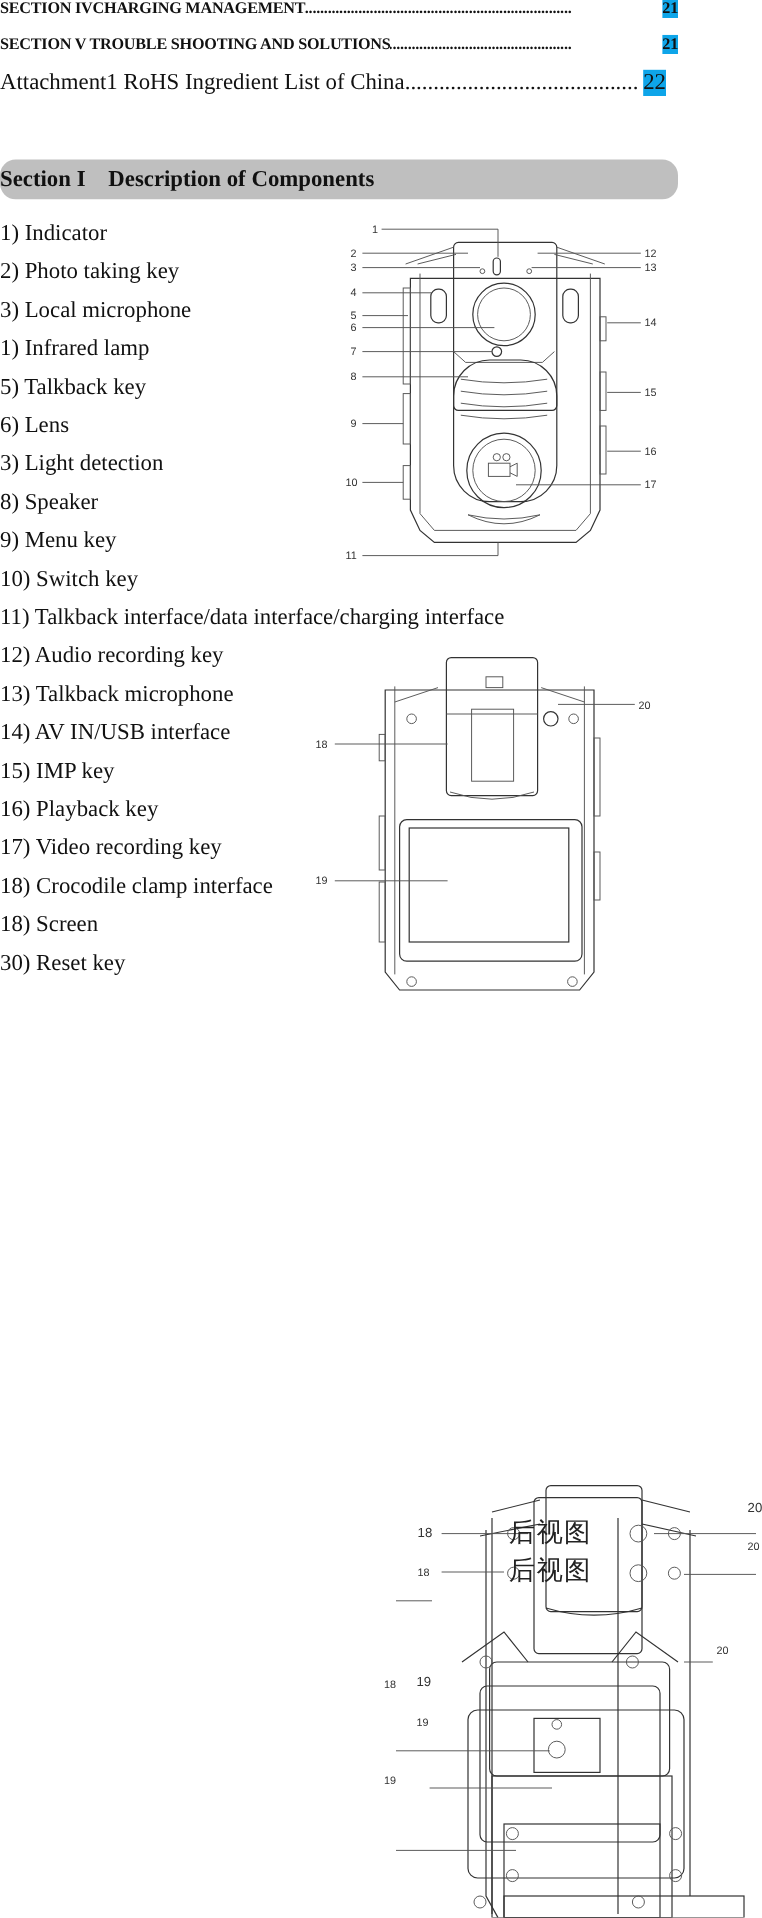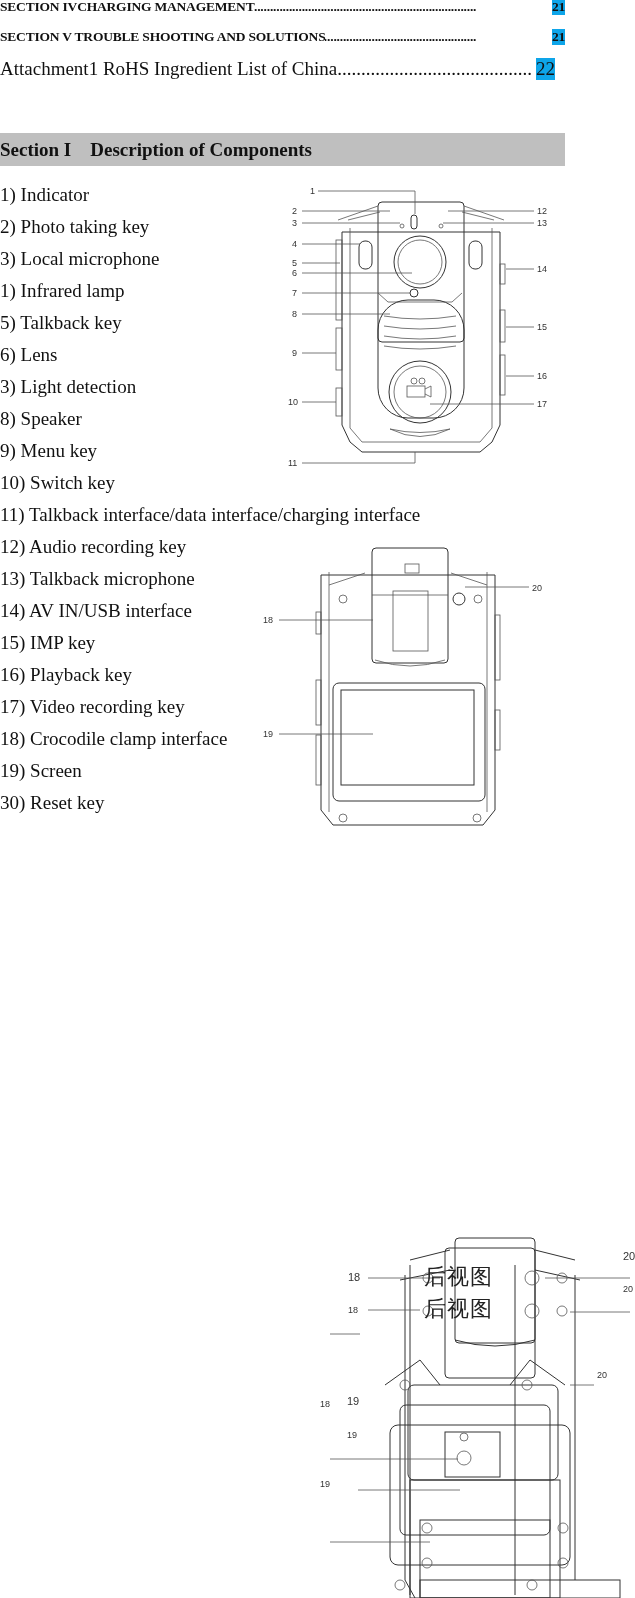--- a/index.html
+++ b/index.html
@@ -5,21 +5,21 @@
   html, body { margin: 0; padding: 0; background: #ffffff; }
   body { width: 635px; height: 1598px; position: relative; overflow: hidden;
          font-family: "Liberation Serif", serif; color: #111; }
   .toc-row { position: absolute; left: 0; width: 565px; white-space: nowrap; overflow: hidden; }
   .toc-bold { font-weight: bold; font-size: 13.5px; letter-spacing: -0.2px; }
   .toc-plain { font-size: 19px; }
   .toc-row .lbl { background: #fff; position: relative; z-index: 1; }
   .toc-row .dots { position: absolute; left: 0; right: 24px; top: 0; overflow: hidden; white-space: nowrap; z-index: 0; }
   .toc-row .pg { position: absolute; right: 0; top: 0; background: #0ea5e9; z-index: 1; }
   .section-bar { position: absolute; left: 0; top: 133px; width: 565px; height: 33px;
-                 background: #bfbfbf; }
+                 background: #bfbfbf; border-radius: 13px; }
   .section-title { position: absolute; left: 0; top: 6px; font-weight: bold; font-size: 19px; white-space: pre; }
   .item { position: absolute; left: 0; font-size: 19px; white-space: nowrap; }
   svg { position: absolute; }
   .diag-label { font-family: "Liberation Sans", sans-serif; font-size: 9px; fill: #333; }
   .stroke { fill: none; stroke: #333; stroke-width: 1; }
   .thin { fill: none; stroke: #555; stroke-width: 0.8; }
   .cjk { position: absolute; font-family: "DejaVu Sans", sans-serif; font-size: 22px; color: #222; letter-spacing: 1px; margin-top: 36px; }
 </style>
 </head>
 <body>
@@ -56,21 +56,21 @@
   <div class="item" style="top:440px">9) Menu key</div>
   <div class="item" style="top:472px">10) Switch key</div>
   <div class="item" style="top:504px">11) Talkback interface/data interface/charging interface</div>
   <div class="item" style="top:536px">12) Audio recording key</div>
   <div class="item" style="top:568px">13) Talkback microphone</div>
   <div class="item" style="top:600px">14) AV IN/USB interface</div>
   <div class="item" style="top:632px">15) IMP key</div>
   <div class="item" style="top:664px">16) Playback key</div>
   <div class="item" style="top:696px">17) Video recording key</div>
   <div class="item" style="top:728px">18) Crocodile clamp interface</div>
-  <div class="item" style="top:760px">19) Screen</div>
+  <div class="item" style="top:760px">18) Screen</div>
   <div class="item" style="top:792px">30) Reset key</div>
 </div>
 
 <svg style="left:280px;top:180px" width="280" height="300" viewBox="0 0 280 300">
 
   <path class="stroke" d="M62 52 L62 245 L70 262 L82 272 L200 272 L212 262 L220 245 L220 52 Z"></path>
   <path class="thin" d="M70 48 L70 248 L82 262 L200 262 L212 248 L212 48"></path>
   <rect class="stroke" x="98" y="22" width="86" height="140" rx="4"></rect>
   <path class="thin" d="M68 40 L100 32 M214 40 L182 32"></path>
   <path class="thin" d="M58 40 L98 26 M224 40 L184 26"></path>

